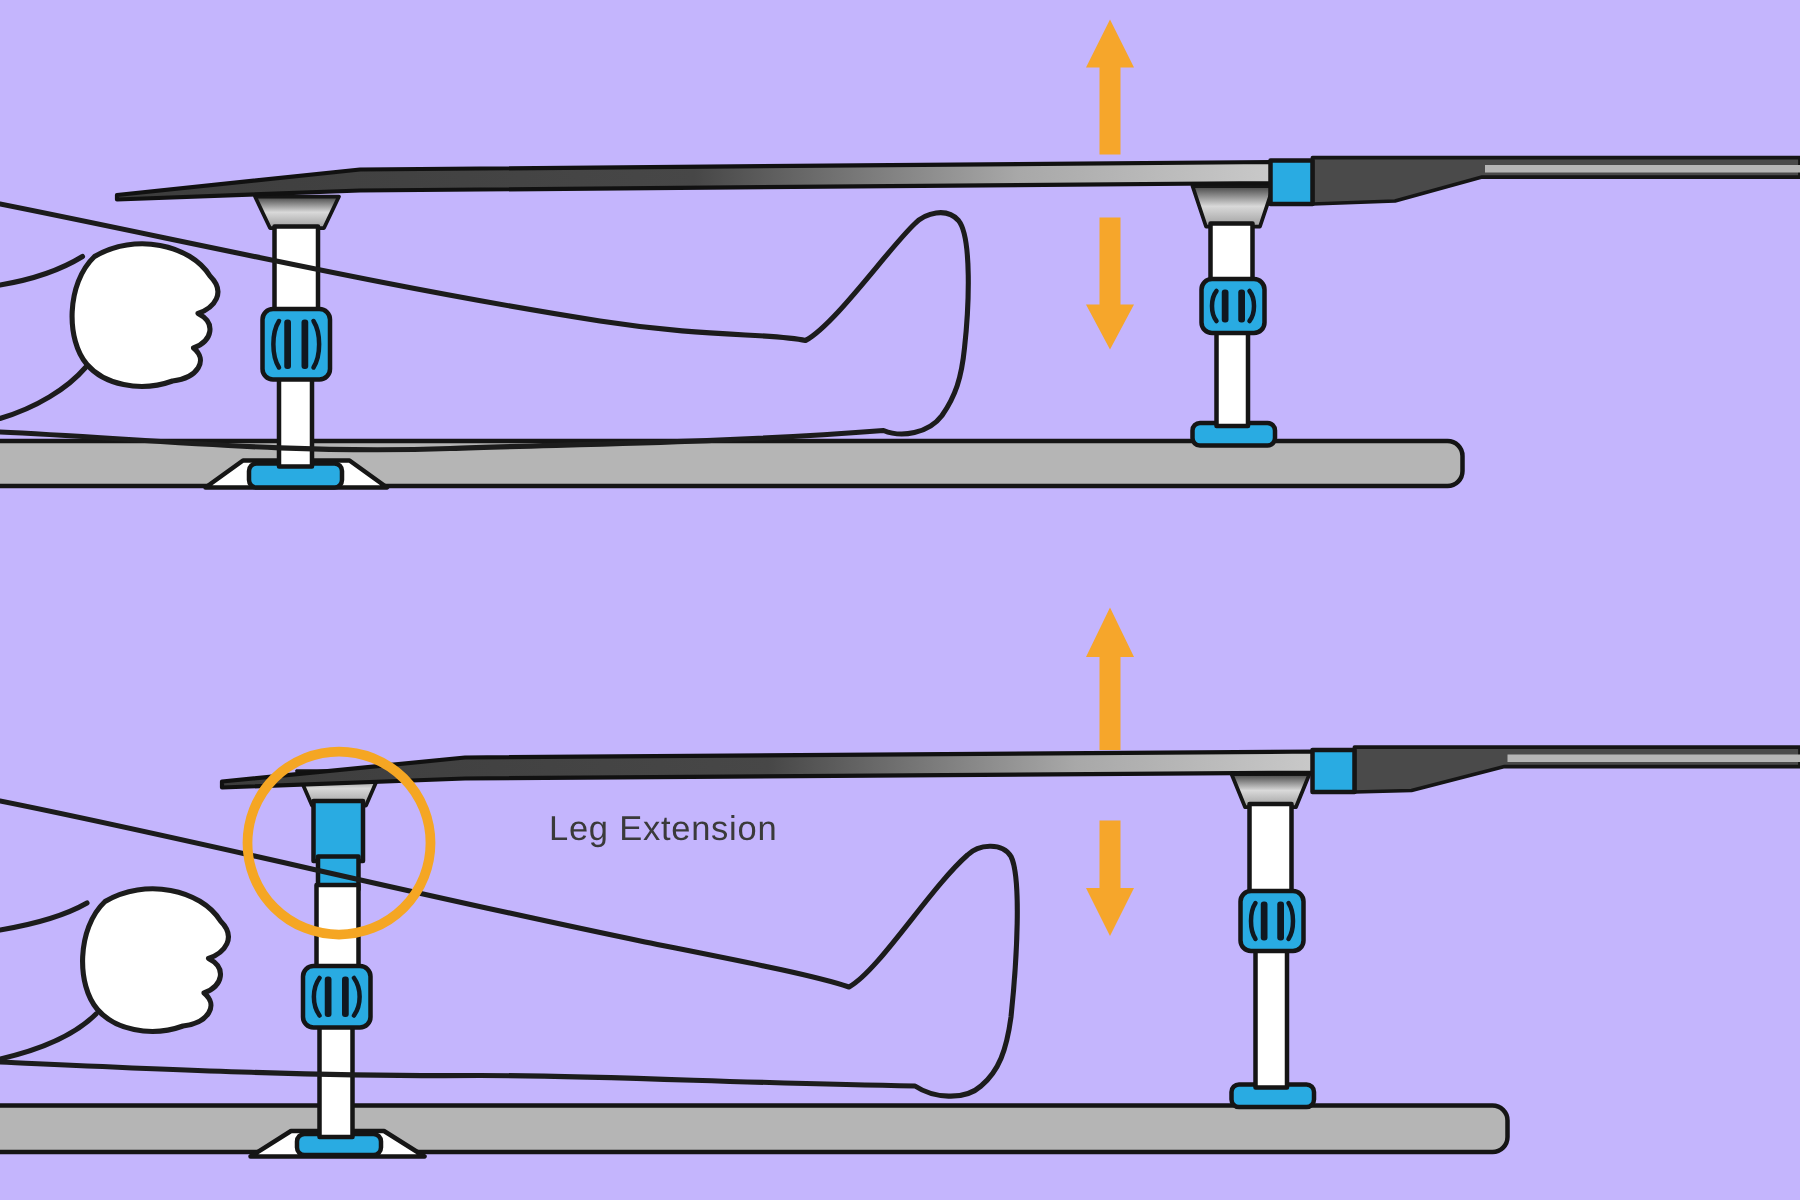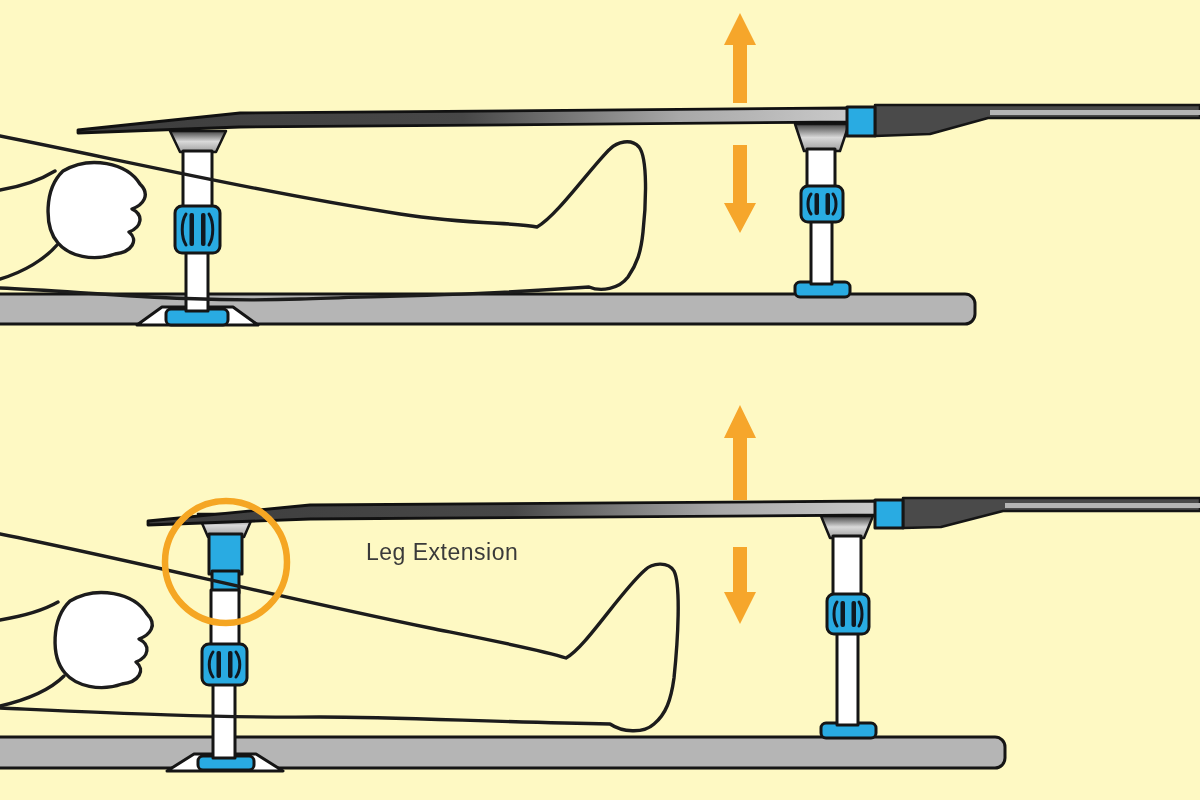--- a/index.html
+++ b/index.html
@@ -1,16 +1,16 @@
 <!DOCTYPE html>
 <html><head>
 <meta charset="utf-8">
 <style>
   html,body{margin:0;padding:0;background:#fff;}
-  .canvas{position:relative;width:1200px;height:800px;background:#fef9c3;overflow:hidden;
+  .canvas{position:relative;width:1200px;height:800px;background:#c4b5fd;overflow:hidden;
           font-family:"Liberation Sans",sans-serif;}
   .canvas svg{position:absolute;left:0;top:0;}
   .diagram-label{position:absolute;left:366px;top:539px;font-size:23px;letter-spacing:.5px;
                  color:#3a3a3a;font-family:"Liberation Sans",sans-serif;}
   .ln{fill:none;stroke:#1c1c1c;stroke-width:3.4;stroke-linecap:round;stroke-linejoin:round;}
   .ol{stroke:#151515;stroke-width:3;stroke-linejoin:round;}
   .ol25{stroke:#151515;stroke-width:2.5;stroke-linejoin:round;}
   .white{fill:#ffffff;}
   .slot{fill:#101820;}
   .slotarc{fill:none;stroke:#101820;stroke-width:3;stroke-linecap:round;}

